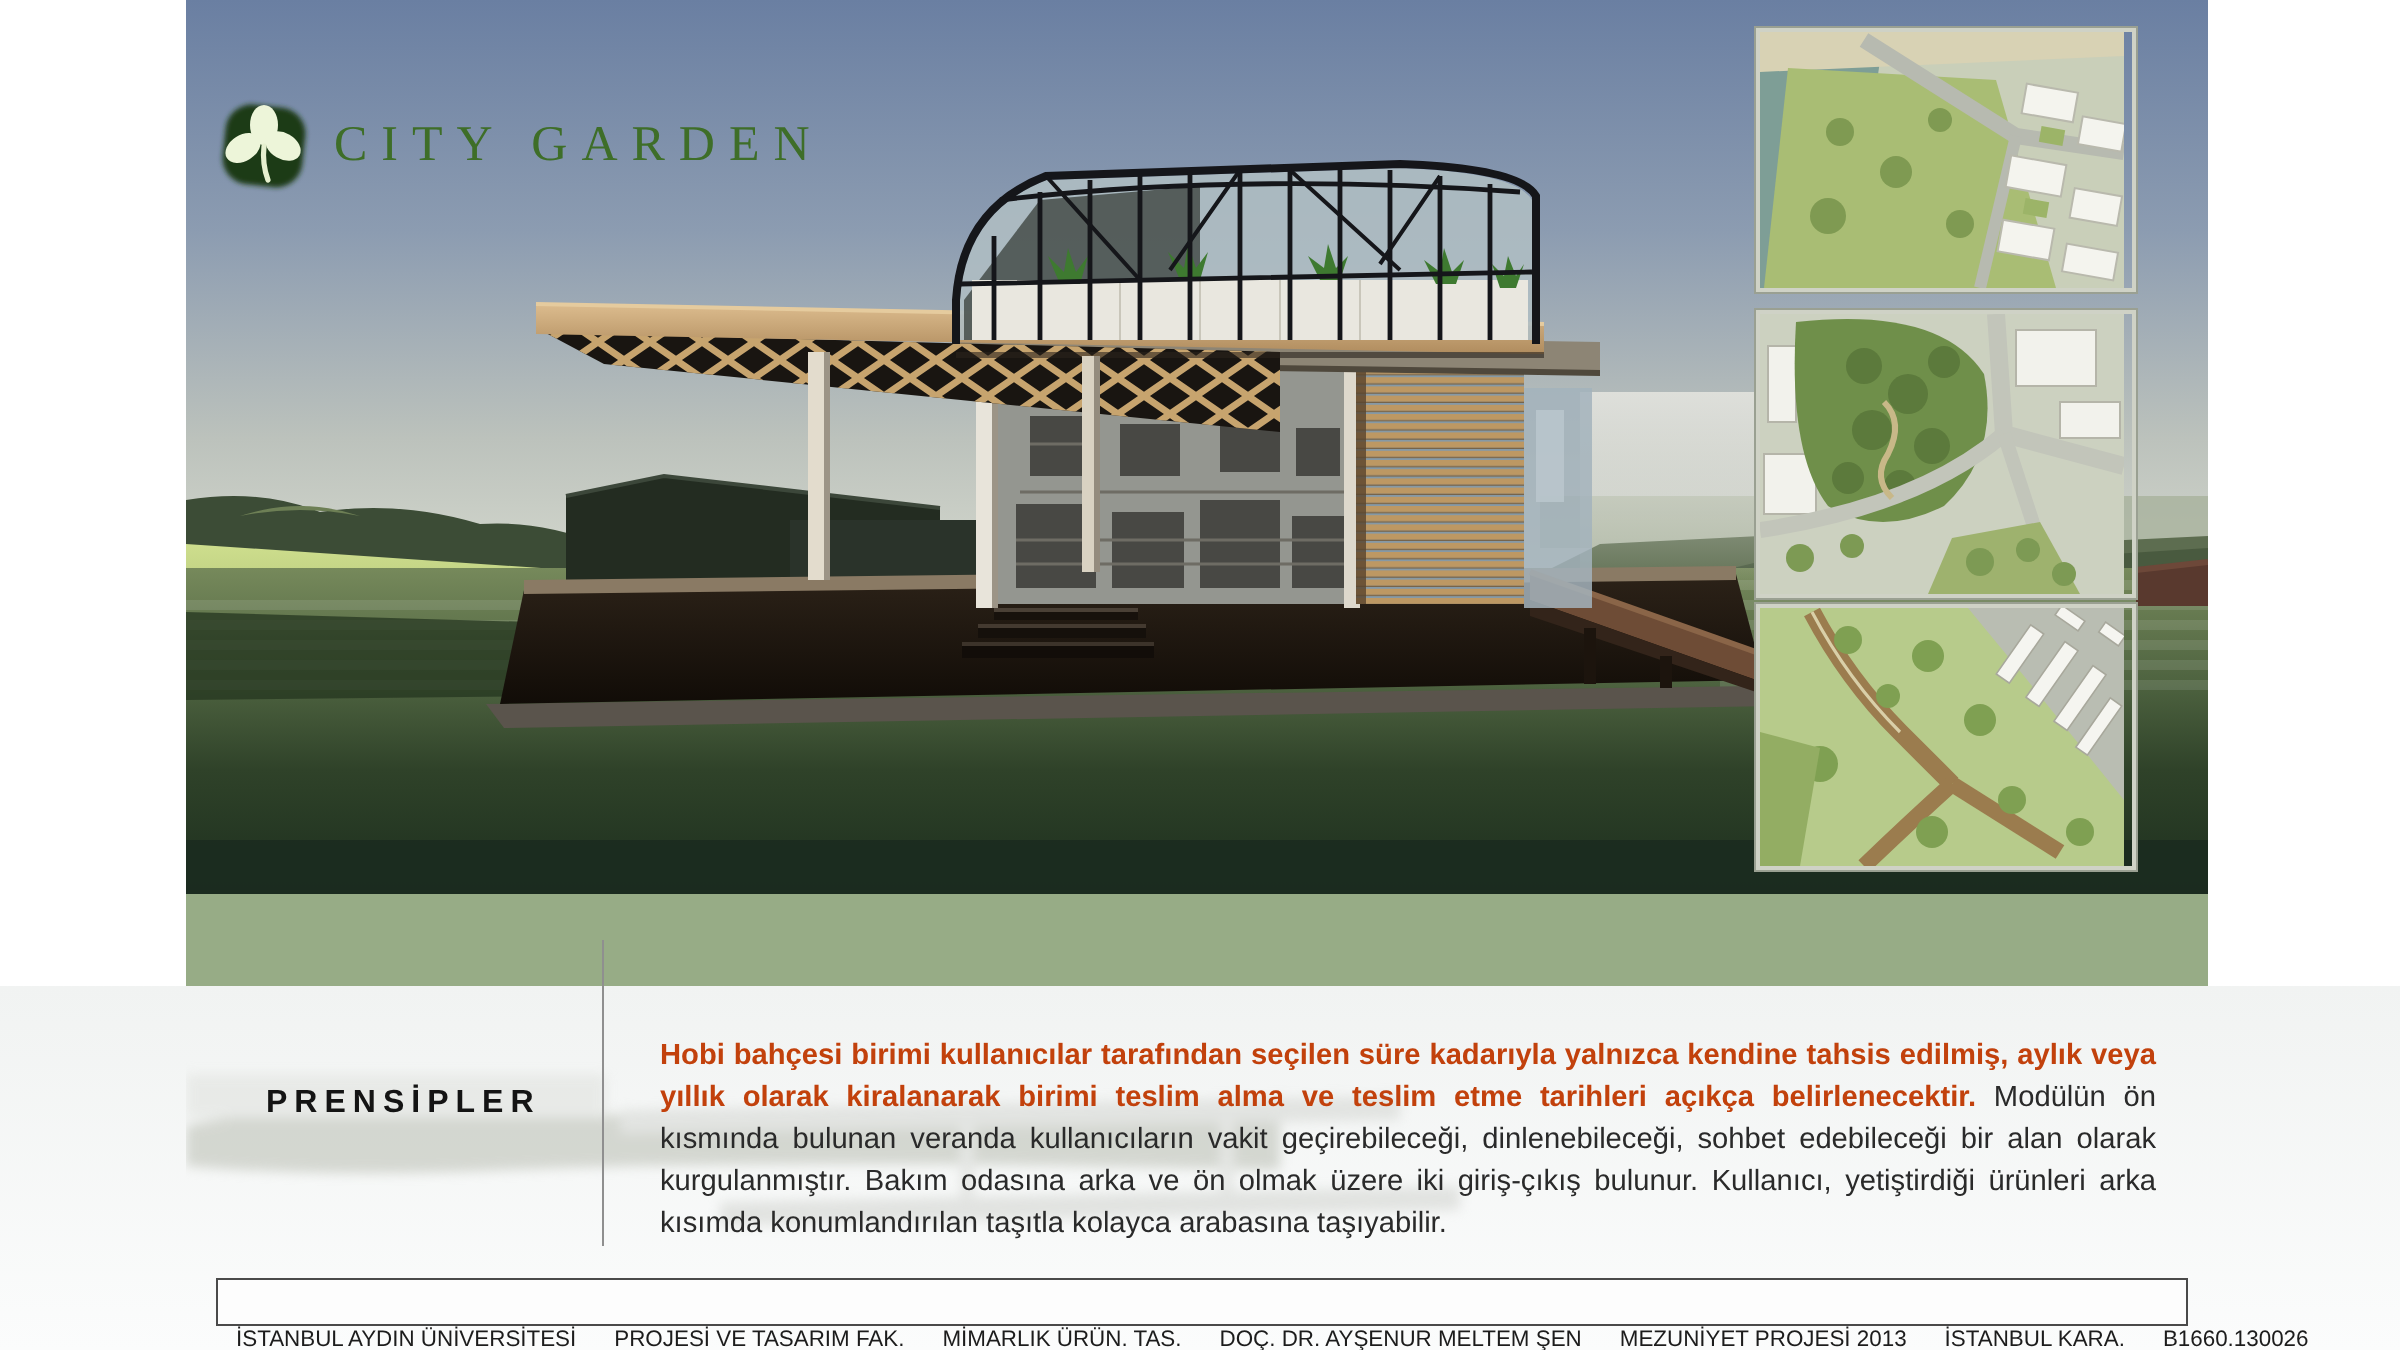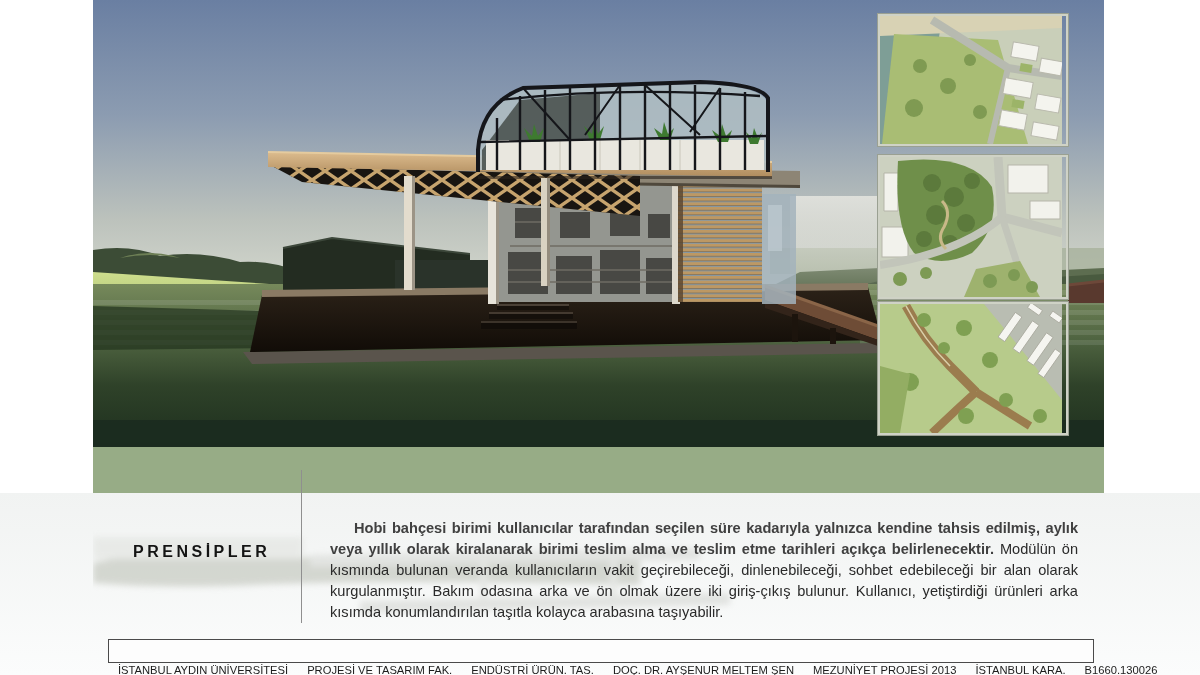--- a/index.html
+++ b/index.html
@@ -16,21 +16,21 @@
   #band{position:absolute;left:93px;top:447px;width:1011px;height:46px;background:var(--c-band,#97ac86);}
   
   #lower{position:absolute;left:0;top:493px;width:1200px;height:182px;
          background:linear-gradient(#f1f3f2,#fbfcfc);}
   #watermark{position:absolute;left:93px;top:493px;width:1011px;height:160px;pointer-events:none;}
   #divider{position:absolute;left:301px;top:470px;width:1px;height:153px;background:var(--c-divider,#8f8f8f);}
   #heading{position:absolute;left:133px;top:543px;font-size:16px;font-weight:bold;
            letter-spacing:3.5px;color:#141414;text-align:center;}
   #para{position:absolute;left:330px;top:503px;width:748px;font-size:14.6px;line-height:21.2px;
         color:#2a2a2a;text-align:justify;}
-  #para b{color:#404040;margin-left:24px;}
+  #para b{color:#c2410c;}
   
   #footer{position:absolute;left:108px;top:639px;width:975px;height:22px;border:1px solid #4a4a4a;
           background:#fdfdfd;display:flex;align-items:center;column-gap:19px;padding-left:9px;
           font-size:11.2px;color:#1c1c1c;white-space:nowrap;}
   #footer span{flex:0 0 auto;margin-top:37px;}
 </style>
 </head>
 <body>
 
 <div id="board">
@@ -202,20 +202,37 @@
         <g stroke="#15161a" fill="none">
           <path d="M478,172 L478,150 Q481,104 523,88 L700,82 Q760,84 768,98 L768,172" stroke-width="4"></path>
           <path d="M497,170 L497,118 M520,170 L520,96 M545,170 L545,90 M570,170 L570,88 M595,170 L595,86 M620,170 L620,85 M645,170 L645,85 M670,170 L670,85 M695,170 L695,85 M720,170 L720,88 M745,170 L745,92" stroke-width="2.4"></path>
           <path d="M480,142 L766,136 M500,100 Q620,86 760,96" stroke-width="2.4"></path>
           <path d="M523,88 L570,140 M620,85 L585,135 M645,85 L700,135 M720,88 L690,132" stroke-width="2"></path>
         </g>
       </g>
     </svg>
   </div>
 
+  <div id="logo">
+    <svg width="50" height="50" viewBox="0 0 50 50">
+      <g filter="url(#lb)">
+          <rect x="5" y="5" width="40" height="40" rx="13" fill="#1e3a15" transform="rotate(6 25 25)"></rect>
+        </g>
+      <defs>
+          <filter id="lb">
+            <feGaussianBlur stdDeviation="1.4"></feGaussianBlur>
+          </filter>
+        </defs>
+      <ellipse cx="25" cy="14.5" rx="7" ry="10" fill="#edf5d9"></ellipse>
+      <ellipse cx="14.5" cy="26" rx="9.5" ry="6.5" fill="#edf5d9" transform="rotate(-32 14.5 26)"></ellipse>
+      <ellipse cx="34.5" cy="25" rx="9.5" ry="6.5" fill="#edf5d9" transform="rotate(30 34.5 25)"></ellipse>
+      <path d="M25,25 q-1,9 2,17" stroke="#e6f0cf" stroke-width="2.6" fill="none" stroke-linecap="round"></path>
+    </svg>
+    <span id="logo-text">CITY GARDEN</span>
+  </div>
 
   <div class="thumb" style="top:14px">
     <svg width="182" height="128" viewBox="0 0 182 128">
       <rect width="182" height="128" fill="#c9cfb9"></rect>
       <polygon points="0,6 62,0 44,128 0,128" fill="#7e9e96"></polygon>
       <polygon points="0,0 182,0 182,12 0,20" fill="#d8d2b4"></polygon>
       <polygon points="14,18 118,24 148,128 2,128" fill="#a9bd74"></polygon>
       <g fill="#7f9a52">
           <circle cx="40" cy="50" r="7"></circle>
           <circle cx="68" cy="70" r="8"></circle>
@@ -315,20 +332,20 @@
       <polygon points="267,108 637,100 637,112 267,120" fill="#d0d2ce"></polygon>
     </g>
   </svg>
   <div id="divider"></div>
   <div id="heading">PRENSİPLER</div>
   <p id="para"><b>Hobi bahçesi birimi kullanıcılar tarafından seçilen süre kadarıyla yalnızca kendine tahsis edilmiş, aylık veya yıllık olarak kiralanarak birimi teslim alma ve teslim etme tarihleri açıkça belirlenecektir.</b><span> Modülün ön kısmında bulunan veranda kullanıcıların vakit geçirebileceği, dinlenebileceği, sohbet edebileceği bir alan olarak kurgulanmıştır. Bakım odasına arka ve ön olmak üzere iki giriş-çıkış bulunur. Kullanıcı, yetiştirdiği ürünleri arka kısımda konumlandırılan taşıtla kolayca arabasına taşıyabilir.</span></p>
 
   <div id="footer">
     <span>İSTANBUL AYDIN ÜNİVERSİTESİ</span>
     <span>PROJESİ VE TASARIM FAK.</span>
-    <span>ENDÜSTRİ ÜRÜN. TAS.</span>
+    <span>MİMARLIK ÜRÜN. TAS.</span>
     <span>DOÇ. DR. AYŞENUR MELTEM ŞEN</span>
     <span>MEZUNİYET PROJESİ 2013</span>
     <span>İSTANBUL KARA.</span>
     <span>B1660.130026</span>
   </div>
 
 </div>
 
 </body></html>

